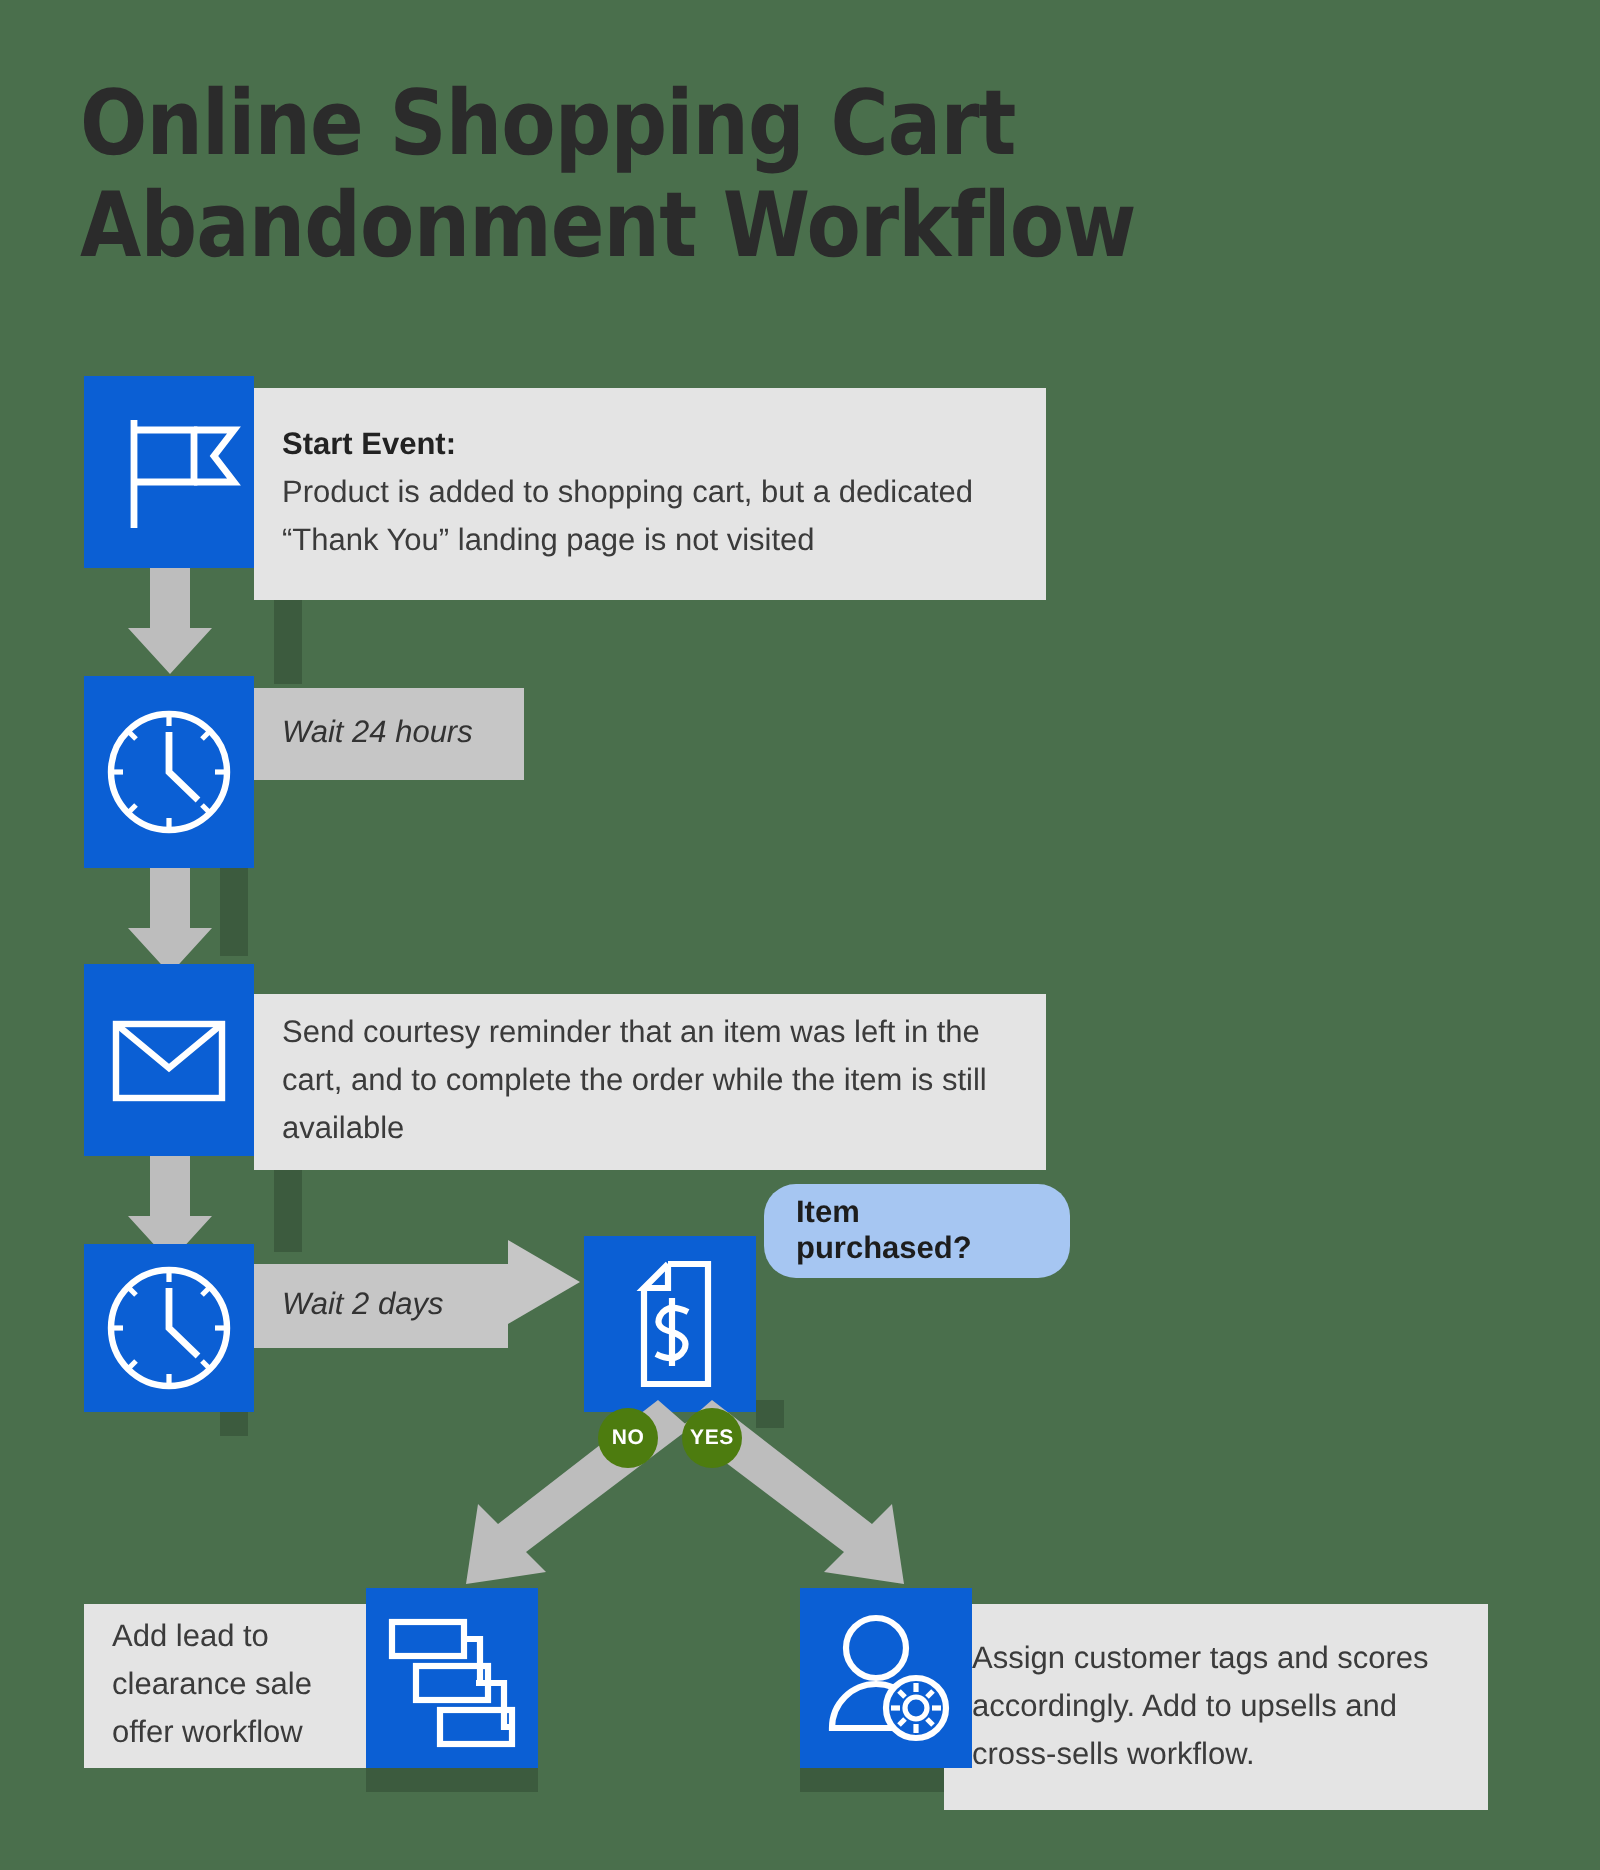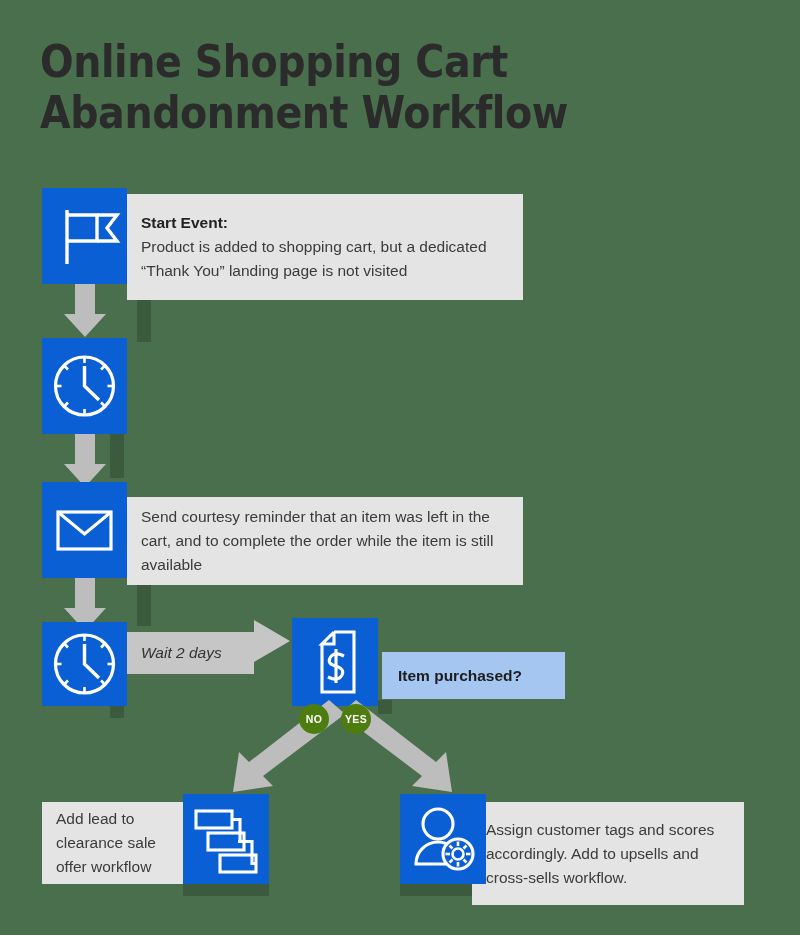--- a/index.html
+++ b/index.html
@@ -133,20 +133,23 @@
     </svg>
   </div>
 
   <div class="arrow-down" style="left:62px; top:284px; height:54px;">
     <svg width="46" height="54" viewBox="0 0 46 54">
       <polygon points="13,0 33,0 33,30 44,30 23,53 2,30 13,30" fill="#bdbdbd"></polygon>
     </svg>
   </div>
 
   <div class="tile-shadow" style="left:110px; top:434px; width:14px; height:44px;"></div>
+  <div class="waitbox" style="left:127px; top:344px; width:135px; height:46px;">
+    <div class="pad">Wait 24 hours</div>
+  </div>
   <div class="tile" style="left:42px; top:338px; width:85px; height:96px;">
     <svg width="85" height="96" viewBox="0 0 85 96">
       <g fill="none" stroke="#ffffff" stroke-width="3.2">
         <circle cx="42.5" cy="48" r="29"></circle>
         <polyline points="42.5,28 42.5,48 57,62" stroke-width="3.4" stroke-linecap="butt" fill="none"></polyline>
       </g>
       <g stroke="#ffffff" stroke-width="2.6">
         <line x1="42.5" y1="19" x2="42.5" y2="25"></line>
         <line x1="42.5" y1="71" x2="42.5" y2="77"></line>
         <line x1="13.5" y1="48" x2="19.5" y2="48"></line>
@@ -205,21 +208,21 @@
         <line x1="13.5" y1="42" x2="19.5" y2="42"></line>
         <line x1="65.5" y1="42" x2="71.5" y2="42"></line>
         <line x1="22" y1="21.5" x2="26" y2="25.5"></line>
         <line x1="59" y1="58.5" x2="63" y2="62.5"></line>
         <line x1="63" y1="21.5" x2="59" y2="25.5"></line>
         <line x1="26" y1="58.5" x2="22" y2="62.5"></line>
       </g>
     </svg>
   </div>
 
-  <div class="decisionlabel" style="left:382px; top:652px; width:183px; height:47px;">
+  <div class="decisionlabel" style="left:382px; top:592px; width:153px; height:47px;border-radius:16px;">
     <div class="pad">Item purchased?</div>
   </div>
   <div class="tile-shadow" style="left:378px; top:700px; width:14px; height:14px;"></div>
   <div class="tile" style="left:292px; top:618px; width:86px; height:88px;">
     <svg width="86" height="88" viewBox="0 0 86 88">
       <g fill="none" stroke="#ffffff" stroke-width="3.1" stroke-linejoin="miter">
         <polyline points="30,26 30,74 62,74 62,14 42,14"></polyline>
         <polyline points="42,14 30,26 42,26 42,14"></polyline>
         <path d="M52 38 q-10 -5 -14 2 q-3 6 6 8 q9 3 6 9 q-4 7 -14 2"></path>
         <line x1="44" y1="31" x2="44" y2="65"></line>

